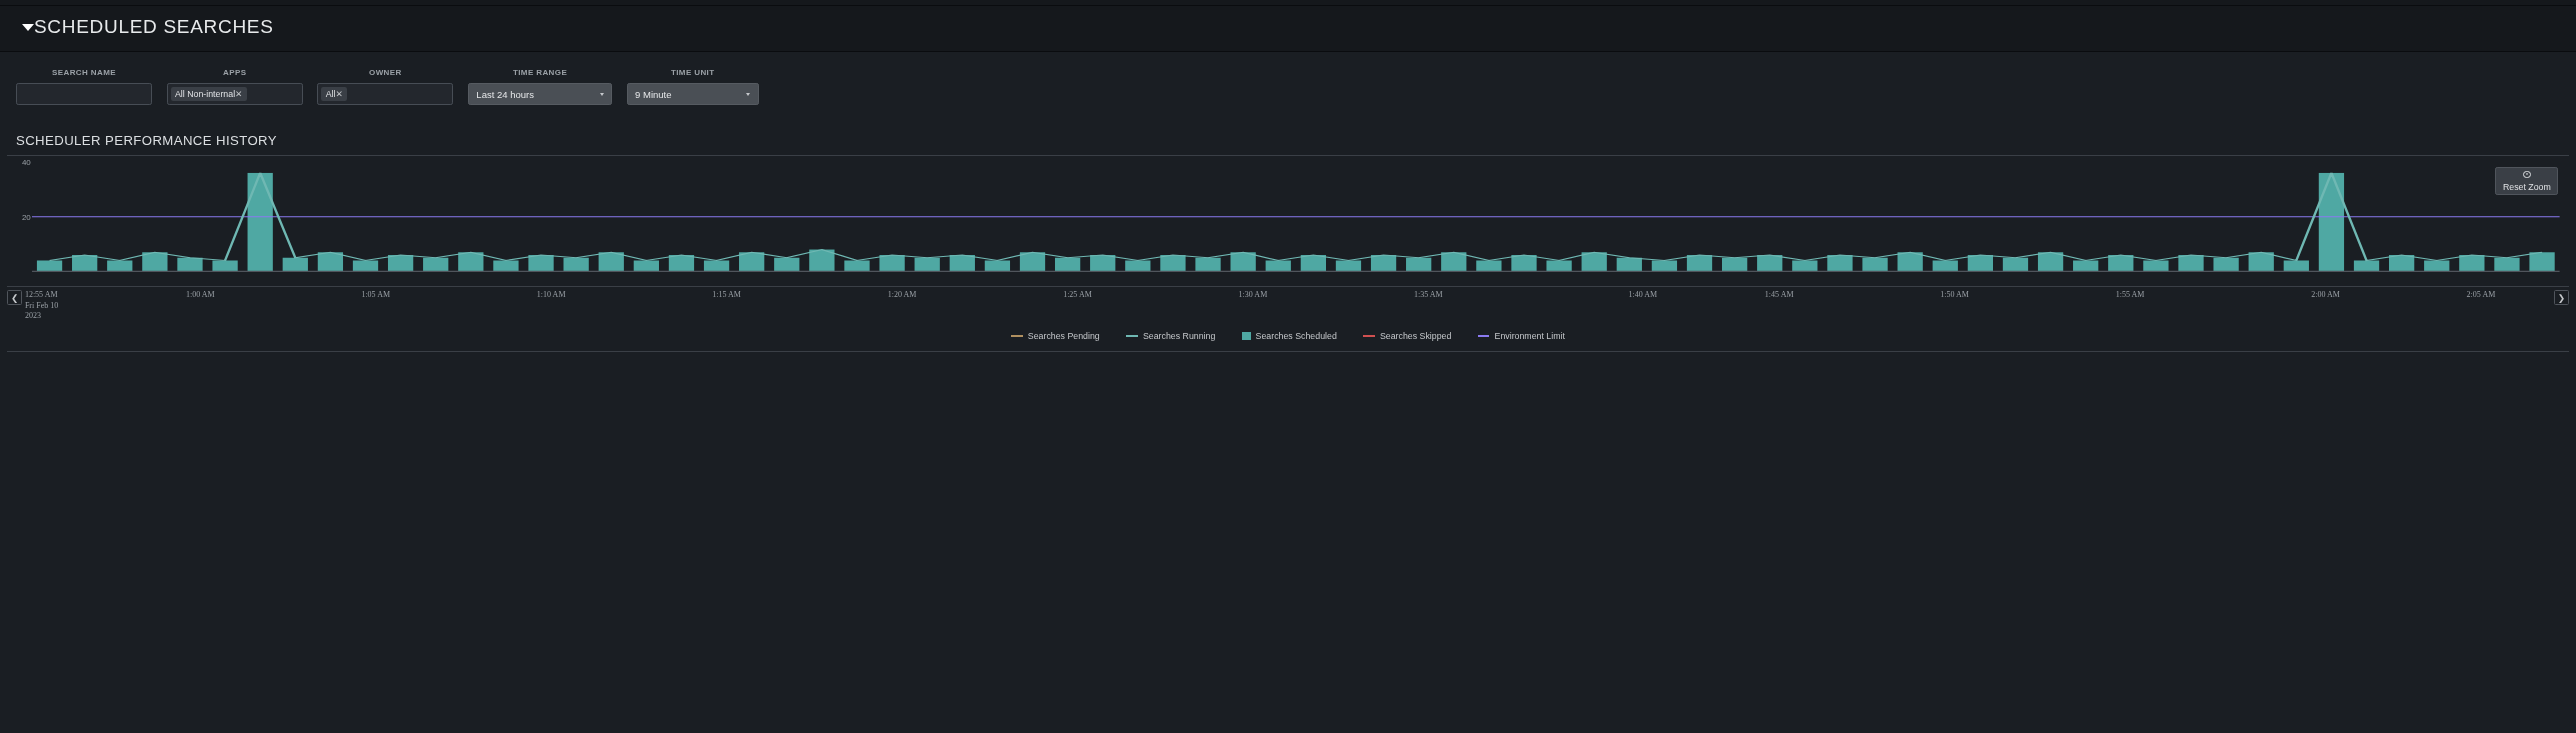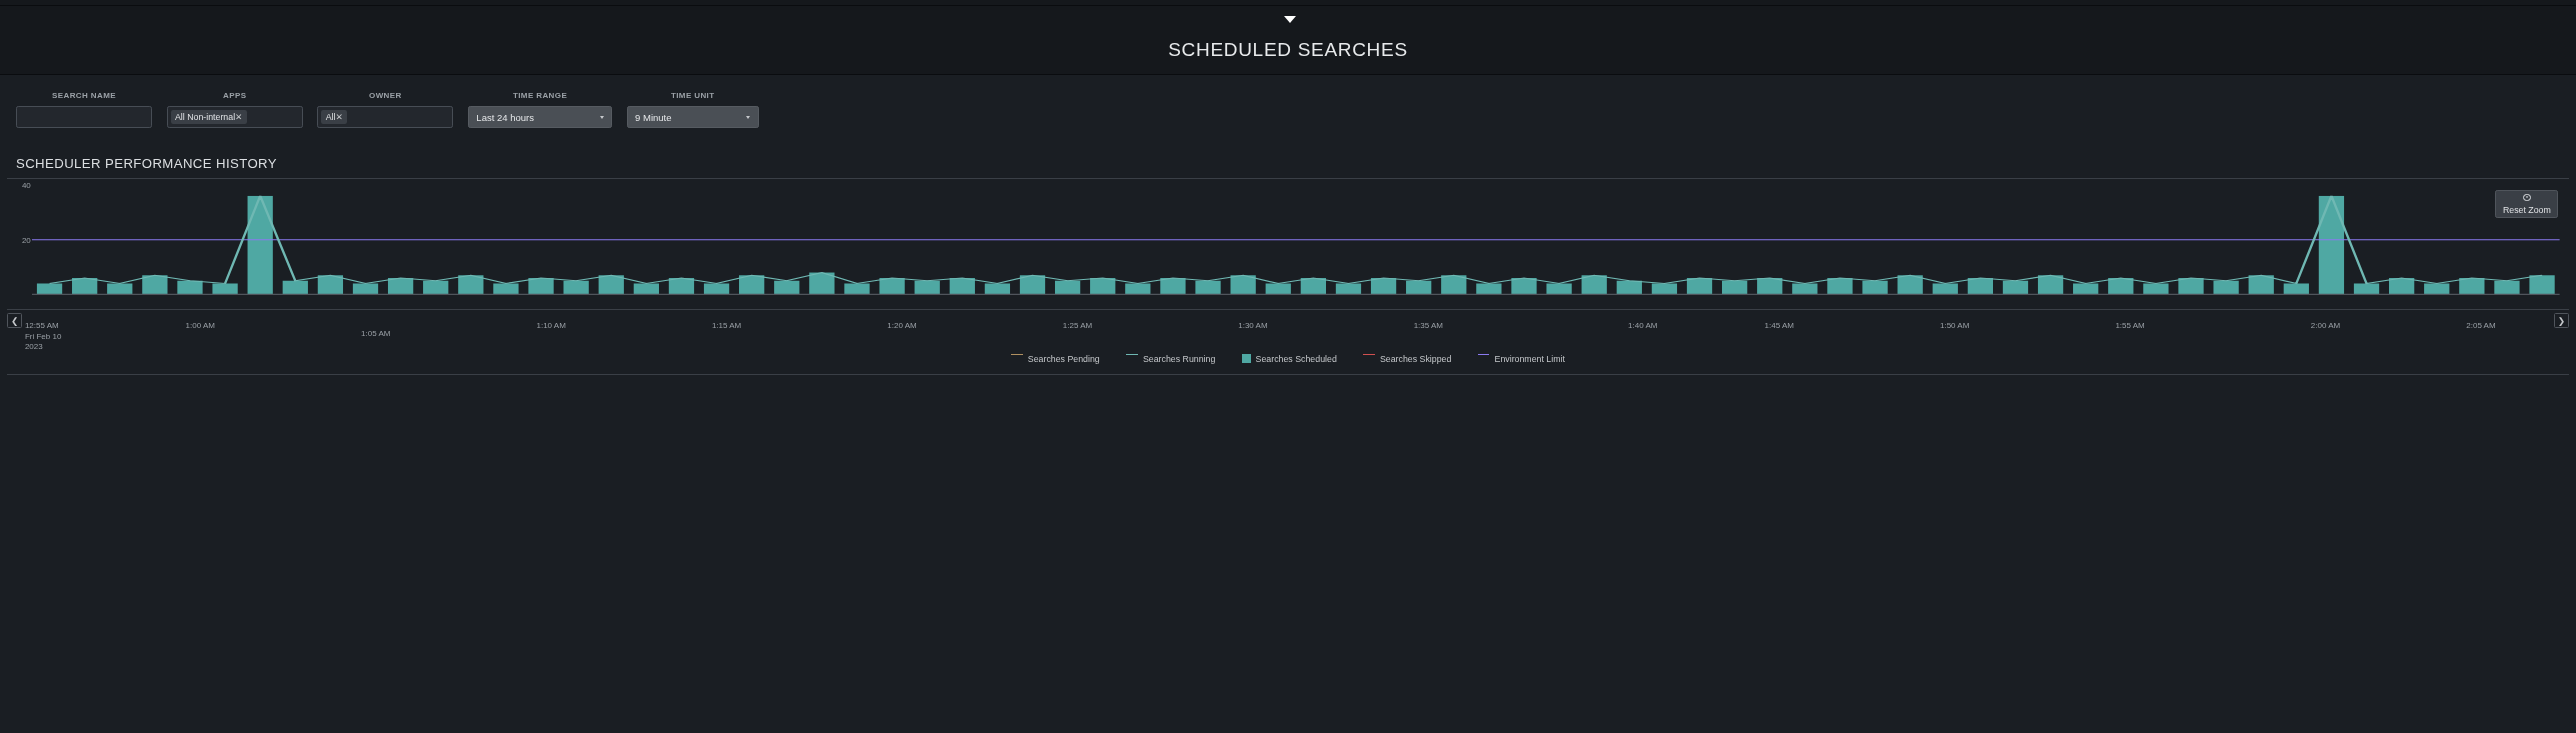--- a/index.html
+++ b/index.html
@@ -27,23 +27,22 @@
     color:var(--text);
     font-size:9.5px;
     min-width:1144px;
   }
   .top-strip{height:5.9px;background:var(--bg-darker);border-bottom:0.7px solid #0a0c0f;}
   .title-bar{
     background:var(--bg-darker);
     padding:10.3px 17.6px 13.2px 17.6px;
     display:flex;
     align-items:center;
-    gap:16px;
+    gap:0;
     border-bottom:0.7px solid #0a0c0f;
-    flex-direction:column;
   }
   .collapse-caret{
     width:0;height:0;cursor:pointer;
     border-left:6.6px solid transparent;
     border-right:6.6px solid transparent;
     border-top:7.3px solid #fff;
     margin-left:4.4px;
   }
   .page-title{
     font-size:19px;
@@ -160,31 +159,31 @@
     border:0.7px solid #50555c;
     border-radius:1.5px;
     display:flex;align-items:center;justify-content:center;
     cursor:pointer;
     color:#c5c8cb;
     font-size:8.8px;
     background:transparent;
     flex:0 0 auto;
   }
   .x-labels{flex:1 1 auto;position:relative;height:29px;margin:0 2.9px;}
-  .x-label{position:absolute;font-size:8px;color:var(--text-dim);transform:translateX(-50%);white-space:nowrap;top:8px;}
+  .x-label{position:absolute;font-size:8px;color:var(--text-dim);transform:translateX(-50%);white-space:nowrap;top:0;font-family:Liberation Serif, serif;}
   .x-sub{display:block;margin-top:1.5px;}
   .legend{
     display:flex;justify-content:center;gap:26.4px;
     padding:7.3px 0 10.3px 0;
     font-size:8.8px;
     color:#c5c8cb;
     border-bottom:0.7px solid #3a3f46;
     margin:0 7.3px;
   }
-  .legend-item{display:flex;align-items:flex-start;gap:5.1px;}
+  .legend-item{display:flex;align-items:center;gap:5.1px;}
   .swatch-line{width:11.7px;height:1.5px;}
   .swatch-box{width:8.8px;height:8.8px;}
 </style>
 </head>
 <body>
 
 <div class="top-strip"></div>
 
 <div class="title-bar">
   <div class="collapse-caret"></div>
@@ -326,21 +325,21 @@
         <line x1="0" x2="1000" y1="100" y2="100" stroke="#50555c" stroke-width="1"></line>
       </svg>
   </div>
 </div>
 
 <div class="x-axis-row">
   <div class="x-nav">❮</div>
   <div class="x-labels" id="x-labels">
       <div class="x-label" style="transform: translateX(0px); left: 0%;"><span>12:55 AM</span><span class="x-sub">Fri Feb 10</span><span class="x-sub">2023</span></div>
       <div class="x-label" style="left: 6.94444%;"><span>1:00 AM</span></div>
-      <div class="x-label" style="left: 13.8889%; margin-top: 8px;"><span>1:05 AM</span></div>
+      <div class="x-label" style="left: 13.8889%;"><span>1:05 AM</span></div>
       <div class="x-label" style="left: 20.8333%;"><span>1:10 AM</span></div>
       <div class="x-label" style="left: 27.7778%;"><span>1:15 AM</span></div>
       <div class="x-label" style="left: 34.7222%;"><span>1:20 AM</span></div>
       <div class="x-label" style="left: 41.6667%;"><span>1:25 AM</span></div>
       <div class="x-label" style="left: 48.6111%;"><span>1:30 AM</span></div>
       <div class="x-label" style="left: 55.5556%;"><span>1:35 AM</span></div>
       <div class="x-label" style="left: 62.5%; margin-left: 39px;"><span>1:40 AM</span></div>
       <div class="x-label" style="left: 69.4444%;"><span>1:45 AM</span></div>
       <div class="x-label" style="left: 76.3889%;"><span>1:50 AM</span></div>
       <div class="x-label" style="left: 83.3333%;"><span>1:55 AM</span></div>

